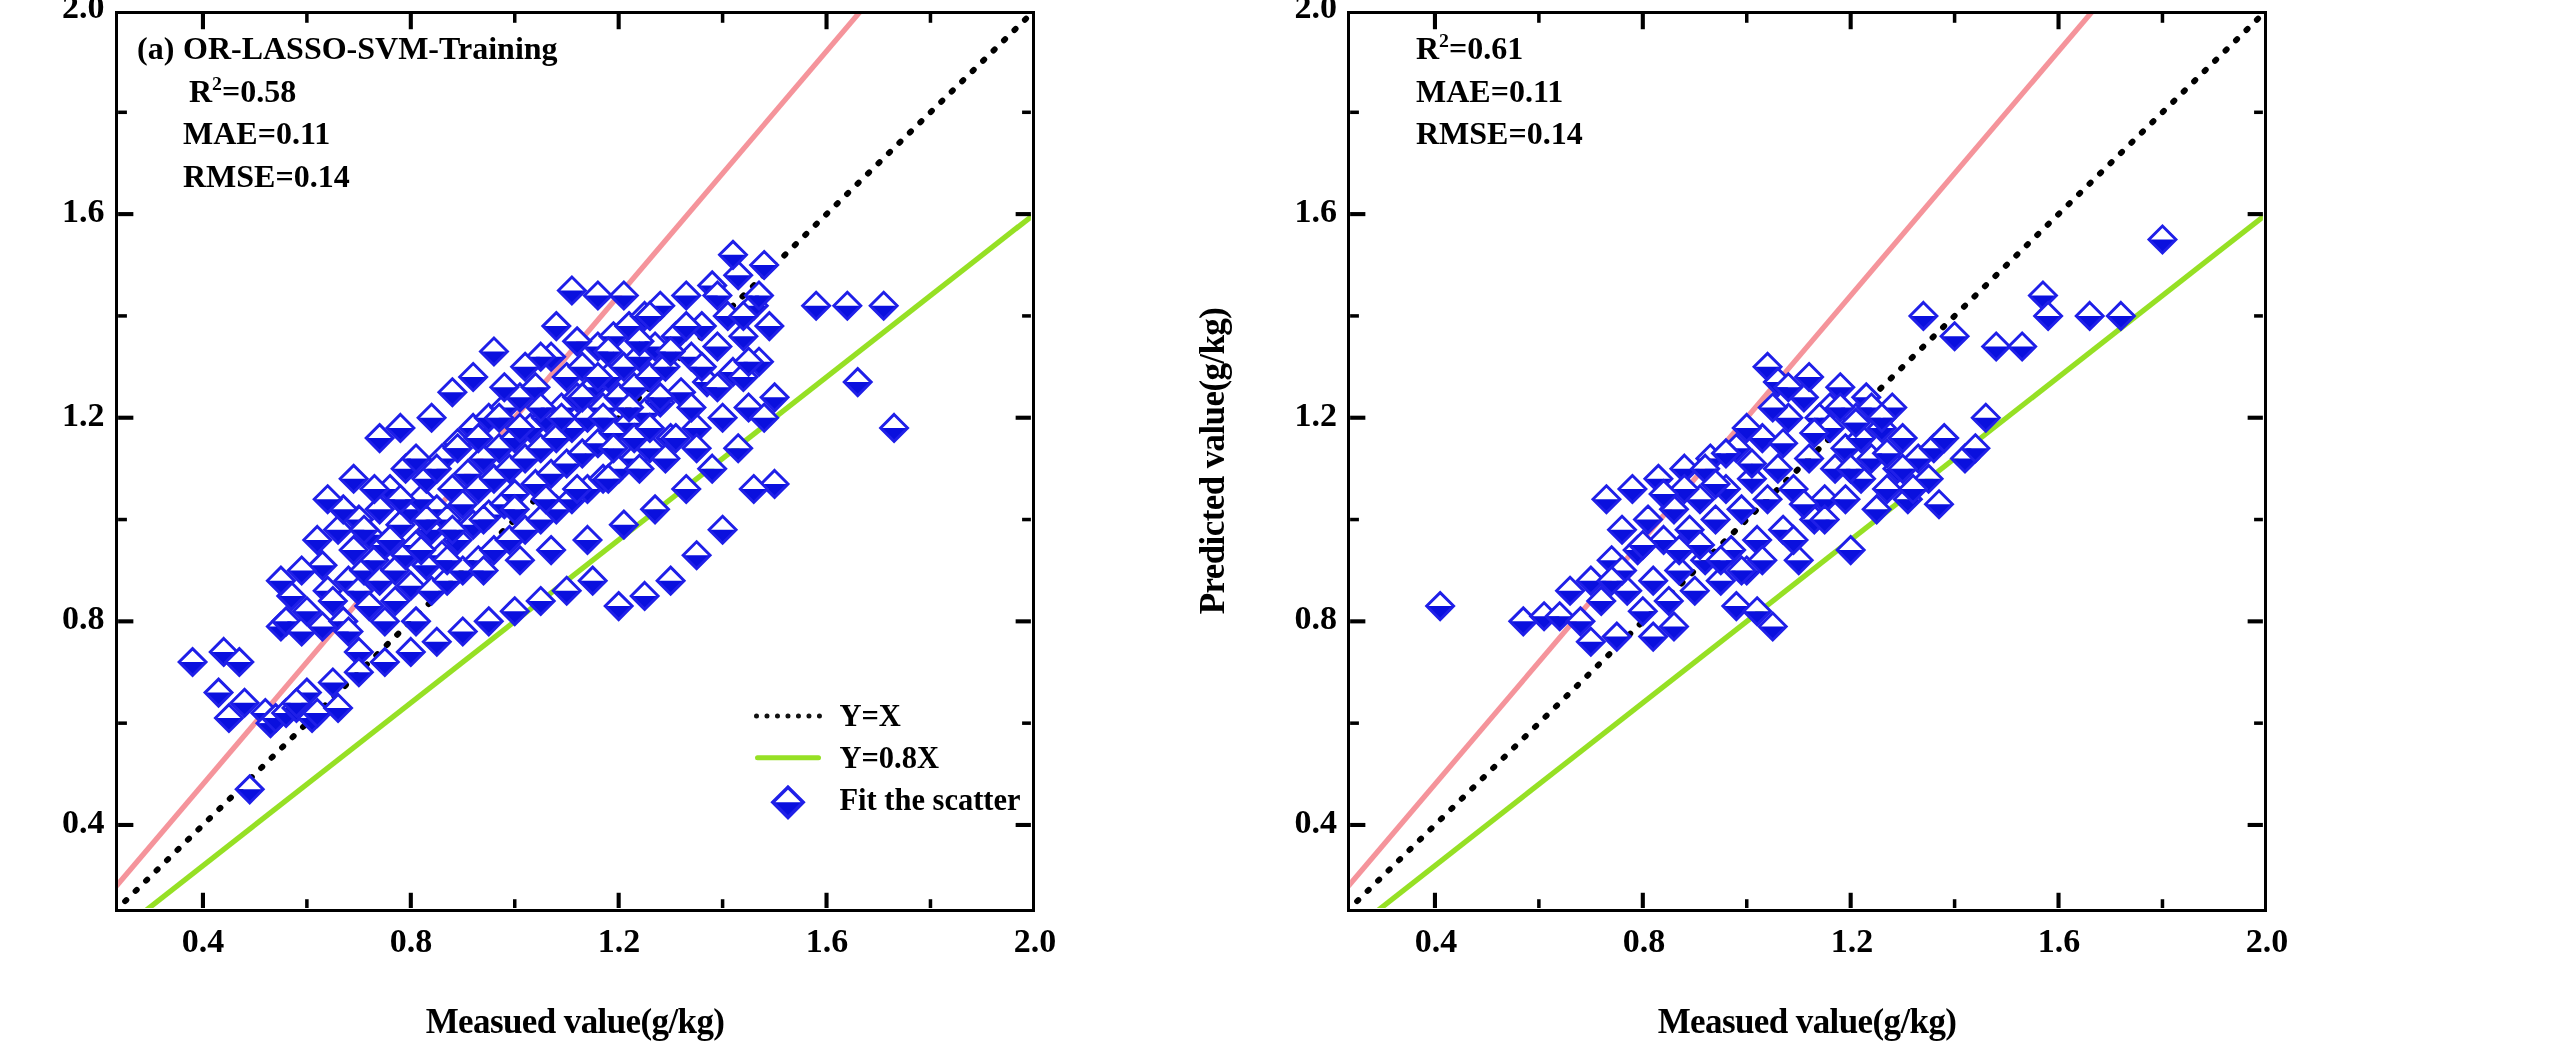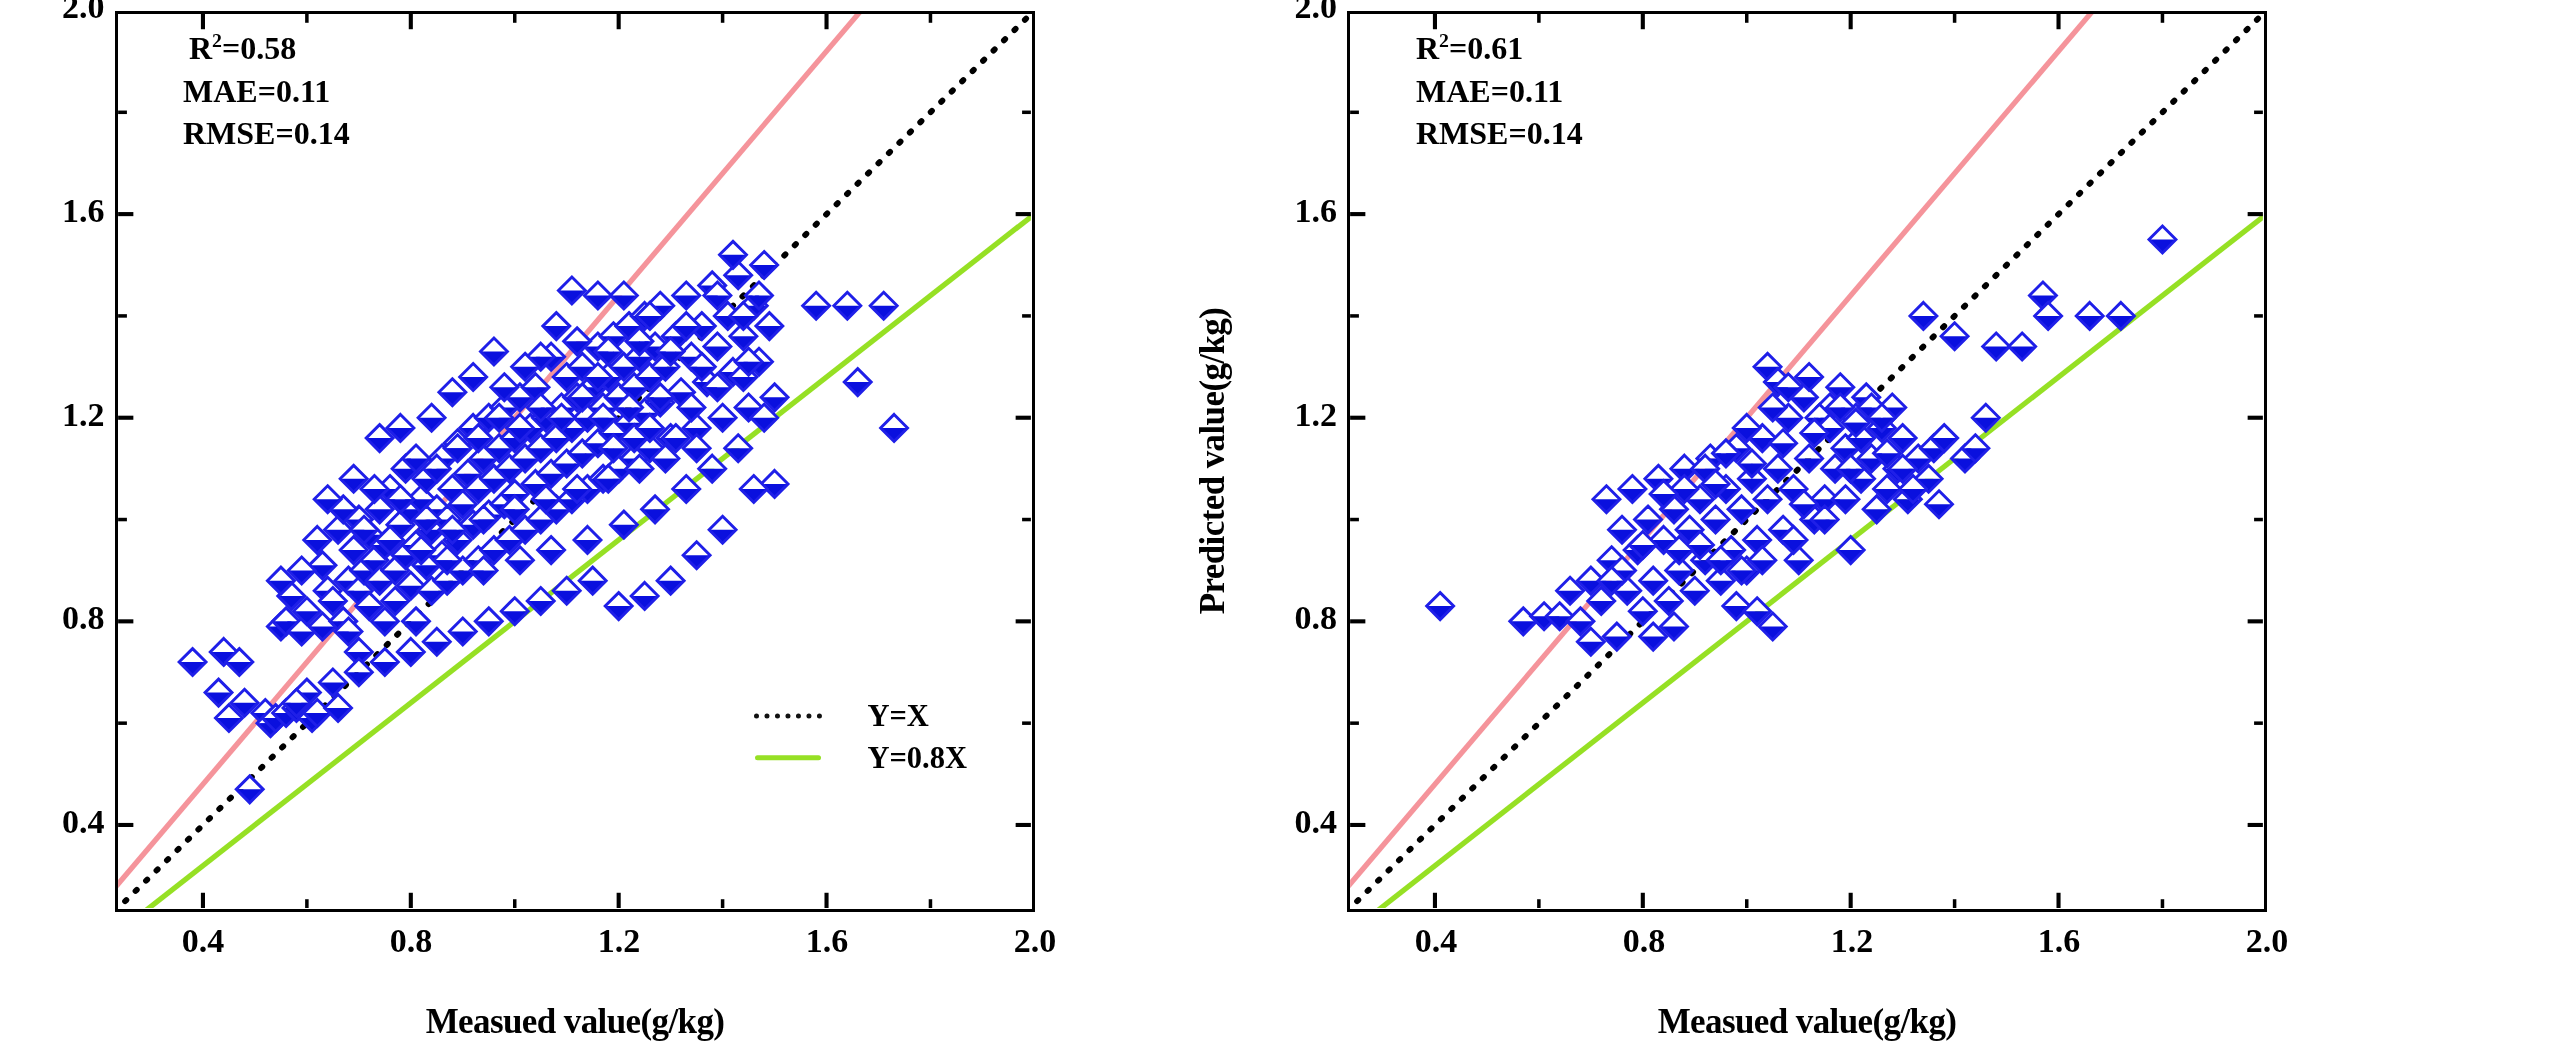--- a/index.html
+++ b/index.html
@@ -17,21 +17,21 @@
     position:absolute;font-size:34px;font-weight:bold;color:#000;
     font-family:"Liberation Serif",serif;white-space:nowrap;text-align:center;
   }
   .annot{
     position:absolute;color:#000;font-weight:bold;font-size:32px;
     font-family:"Liberation Serif",serif;line-height:1.33;white-space:nowrap;
   }
   .annot .tag{display:inline-block;min-width:46px;}
   .annot sup{font-size:0.62em;vertical-align:super;}
   .legend{position:absolute;font-family:"Liberation Serif",serif;}
-  .legend-row{display:flex;align-items:center;height:42px;gap:28px;}
+  .legend-row{display:flex;align-items:center;height:42px;}
   .legend-key{width:70px;height:42px;position:relative;flex:0 0 70px;}
   .legend-txt{font-size:30.5px;font-weight:bold;color:#000;margin-left:16.4px;white-space:nowrap;}
   .keyline{position:absolute;left:2.3px;top:50%;width:66px;transform:translateY(-50%);}
   .kl-solid{height:5.3px;border-radius:2.9px;}
   .kl-dotted{
     height:0;border-top:5.3px dotted #111;width:68px;left:1.2px;
   }
   svg{display:block;}
 </style>
 </head>
@@ -841,20 +841,21 @@
           <line x1="1558" y1="1210.497175141243" x2="1543" y2="1210.497175141243" stroke="#000" stroke-width="6"></line>
           <line x1="0" y1="862.9265536723165" x2="15" y2="862.9265536723165" stroke="#000" stroke-width="6"></line>
           <line x1="1558" y1="862.9265536723165" x2="1543" y2="862.9265536723165" stroke="#000" stroke-width="6"></line>
           <line x1="0" y1="515.35593220339" x2="15" y2="515.35593220339" stroke="#000" stroke-width="6"></line>
           <line x1="1558" y1="515.35593220339" x2="1543" y2="515.35593220339" stroke="#000" stroke-width="6"></line>
           <line x1="0" y1="167.7853107344631" x2="15" y2="167.7853107344631" stroke="#000" stroke-width="6"></line>
           <line x1="1558" y1="167.7853107344631" x2="1543" y2="167.7853107344631" stroke="#000" stroke-width="6"></line>
         </svg>
       </div>
       <div class="annot" style="left: 137px; top: 27px;">
+        <div><span class="tag">(a)</span>OR-LASSO-SVM-Training</div>
         <div style="margin-left:52px">R<sup>2</sup>=0.58</div>
         <div style="margin-left:46px">MAE=0.11</div>
         <div style="margin-left:46px">RMSE=0.14</div>
       </div>
       <div class="tick-label" style="left: 162px; top: 922px; width: 82px;">0.4</div>
       <div class="tick-label" style="left: 370px; top: 922px; width: 82px;">0.8</div>
       <div class="tick-label" style="left: 578px; top: 922px; width: 82px;">1.2</div>
       <div class="tick-label" style="left: 786px; top: 922px; width: 82px;">1.6</div>
       <div class="tick-label" style="left: 994px; top: 922px; width: 82px;">2.0</div>
       <div class="tick-label" style="left: 16.4px; top: 803px; width: 88px; text-align: right;">0.4</div>
@@ -868,20 +869,30 @@
           <span class="legend-key">
             <span class="keyline kl-dotted"></span>
           </span>
           <span class="legend-txt">Y=X</span>
         </div>
         <div class="legend-row">
           <span class="legend-key">
             <span class="keyline kl-solid" style="background:#96E024"></span>
           </span>
           <span class="legend-txt">Y=0.8X</span>
+        </div>
+        <div class="legend-row">
+          <span class="legend-key">
+            <svg width="70" height="42" viewBox="0 0 120 72">
+              <polygon points="60,14 86,40 34,40" fill="#ffffff"></polygon>
+              <polygon points="34,40 86,40 60,66" fill="#0A10DE"></polygon>
+              <polygon points="60,14 86,40 60,66 34,40" fill="none" stroke="#1F1FE8" stroke-width="6"></polygon>
+            </svg>
+          </span>
+          <span class="legend-txt">Fit the scatter</span>
         </div>
       </div>
     </div>
     <div class="panel" style="left: 0px;">
       <div class="plotframe" style="left: 1347px; top: 10.5px; width: 920px; height: 901px;">
         <svg width="913" height="894" viewBox="0 0 1558 1526">
           <defs>
             <clipPath id="clipb">
               <rect x="0" y="0" width="1558" height="1526"></rect>
             </clipPath>

